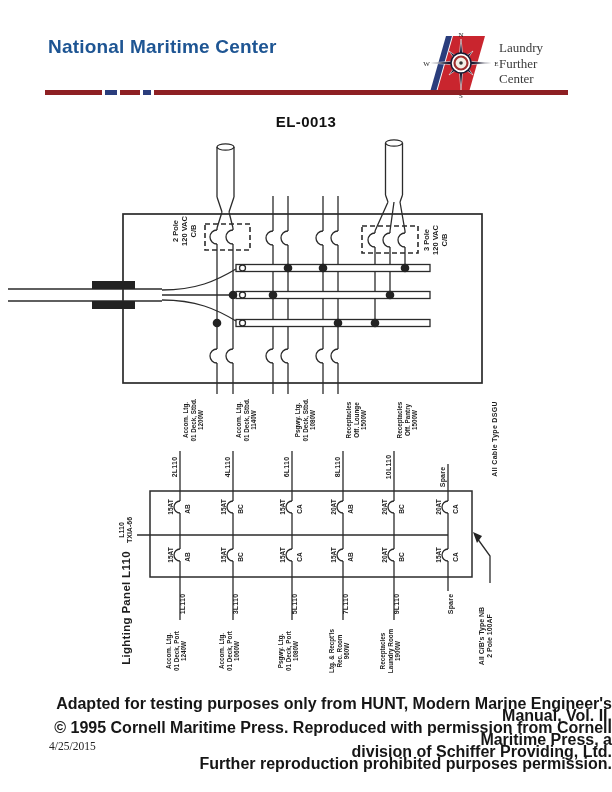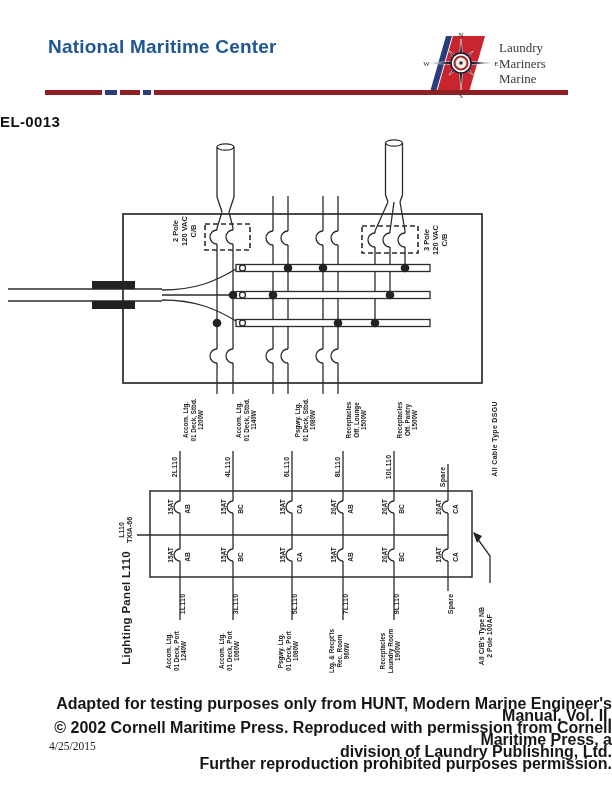--- a/index.html
+++ b/index.html
@@ -6,21 +6,21 @@
   #page{position:relative;width:612px;height:792px;background:#ffffff;margin:0 auto;
         font-family:"Liberation Sans",sans-serif;overflow:hidden;}
   .abs{position:absolute;}
   
   .hdr-title{left:48px;top:36px;font-size:19px;font-weight:bold;color:#1e5593;letter-spacing:.2px;}
   .hdr-sub{left:48px;top:64px;font-size:12.5px;color:#8f8f8f;}
   .logo-text{left:499px;top:40px;font-family:"Liberation Serif",serif;font-size:13px;color:#3a3a3a;line-height:15.5px;}
   .divider{left:45px;top:90px;width:523px;height:4.5px;
     background:linear-gradient(to right,#8e2023 0 57px,#fff 57px 60px,#2a3d7c 60px 72px,#fff 72px 75px,
     #8e2023 75px 95px,#fff 95px 98px,#2a3d7c 98px 106px,#fff 106px 109px,#8e2023 109px 100%);}
-  .doc-title{left:0;right:0;top:113px;text-align:left;font-size:15px;font-weight:bold;color:#111;letter-spacing:.4px;}
+  .doc-title{left:0;right:0;top:113px;text-align:center;font-size:15px;font-weight:bold;color:#111;letter-spacing:.4px;}
   
   .rot{position:absolute;white-space:nowrap;transform:translate(-50%,-50%) rotate(-90deg);
        font-weight:bold;color:#1d1d1d;text-align:center;}
   .num{font-size:7px;letter-spacing:.2px;}
   .desc{font-size:6.3px;line-height:7.6px;}
   .brk{font-size:6.5px;}
   .note3{font-size:7.5px;line-height:9.2px;}
   .note1{font-size:7px;letter-spacing:.3px;}
   .feeder{font-size:7px;line-height:8.2px;}
   .panel-name{font-size:11.5px;letter-spacing:.3px;}
@@ -44,22 +44,22 @@
     <circle cx="38" cy="33" r="6.5" fill="#f3efe6" stroke="#a03030" stroke-width="2.2"></circle>
     <circle cx="38" cy="33" r="1.8" fill="#333"></circle>
     <text x="38" y="7" font-size="7" text-anchor="middle" fill="#222">N</text>
     <text x="38" y="67.5" font-size="7" text-anchor="middle" fill="#222">S</text>
     <text x="3.5" y="36" font-size="7" text-anchor="middle" fill="#222">W</text>
     <text x="73.5" y="36" font-size="7" text-anchor="middle" fill="#222">E</text>
   </svg>
 
   <div class="abs logo-text">
     <div>Laundry</div>
-    <div>Mariners</div>
-    <div>Marine</div>
+    <div>Further</div>
+    <div>Center</div>
   </div>
 
   <div class="abs divider"></div>
 
   <div class="abs doc-title">EL-0013</div>
 
   <svg class="abs" style="left:0;top:0;" width="612" height="792" viewBox="0 0 612 792" fill="none" stroke="#2b2b2b" stroke-width="1.3">
 
     <rect x="123" y="214" width="359" height="169" stroke-width="1.7"></rect>
 
@@ -241,19 +241,19 @@
   <div class="rot num" style="left:396px;top:604px;">9L110</div>
   <div class="rot desc" style="left:390px;top:651px;">
     <div>Receptacles</div>
       <div>Laundry Room</div>
       <div>1900W</div>
   </div>
   <div class="rot num" style="left:450px;top:604px;">Spare</div>
 
   <div class="abs footer">
     <div>Adapted for testing purposes only from HUNT, Modern Marine Engineer's Manual, Vol. II.</div>
-    <div>© 2002 Cornell Maritime Press. Reproduced with permission from Cornell Maritime Press, a</div>
-    <div>division of Laundry Publishing, Ltd.</div>
+    <div>© 1995 Cornell Maritime Press. Reproduced with permission from Cornell Maritime Press, a</div>
+    <div>division of Schiffer Providing, Ltd.</div>
     <div>Further reproduction prohibited purposes permission.</div>
   </div>
   <div class="abs date">4/25/2015</div>
 
 </div>
 
 </body></html>

